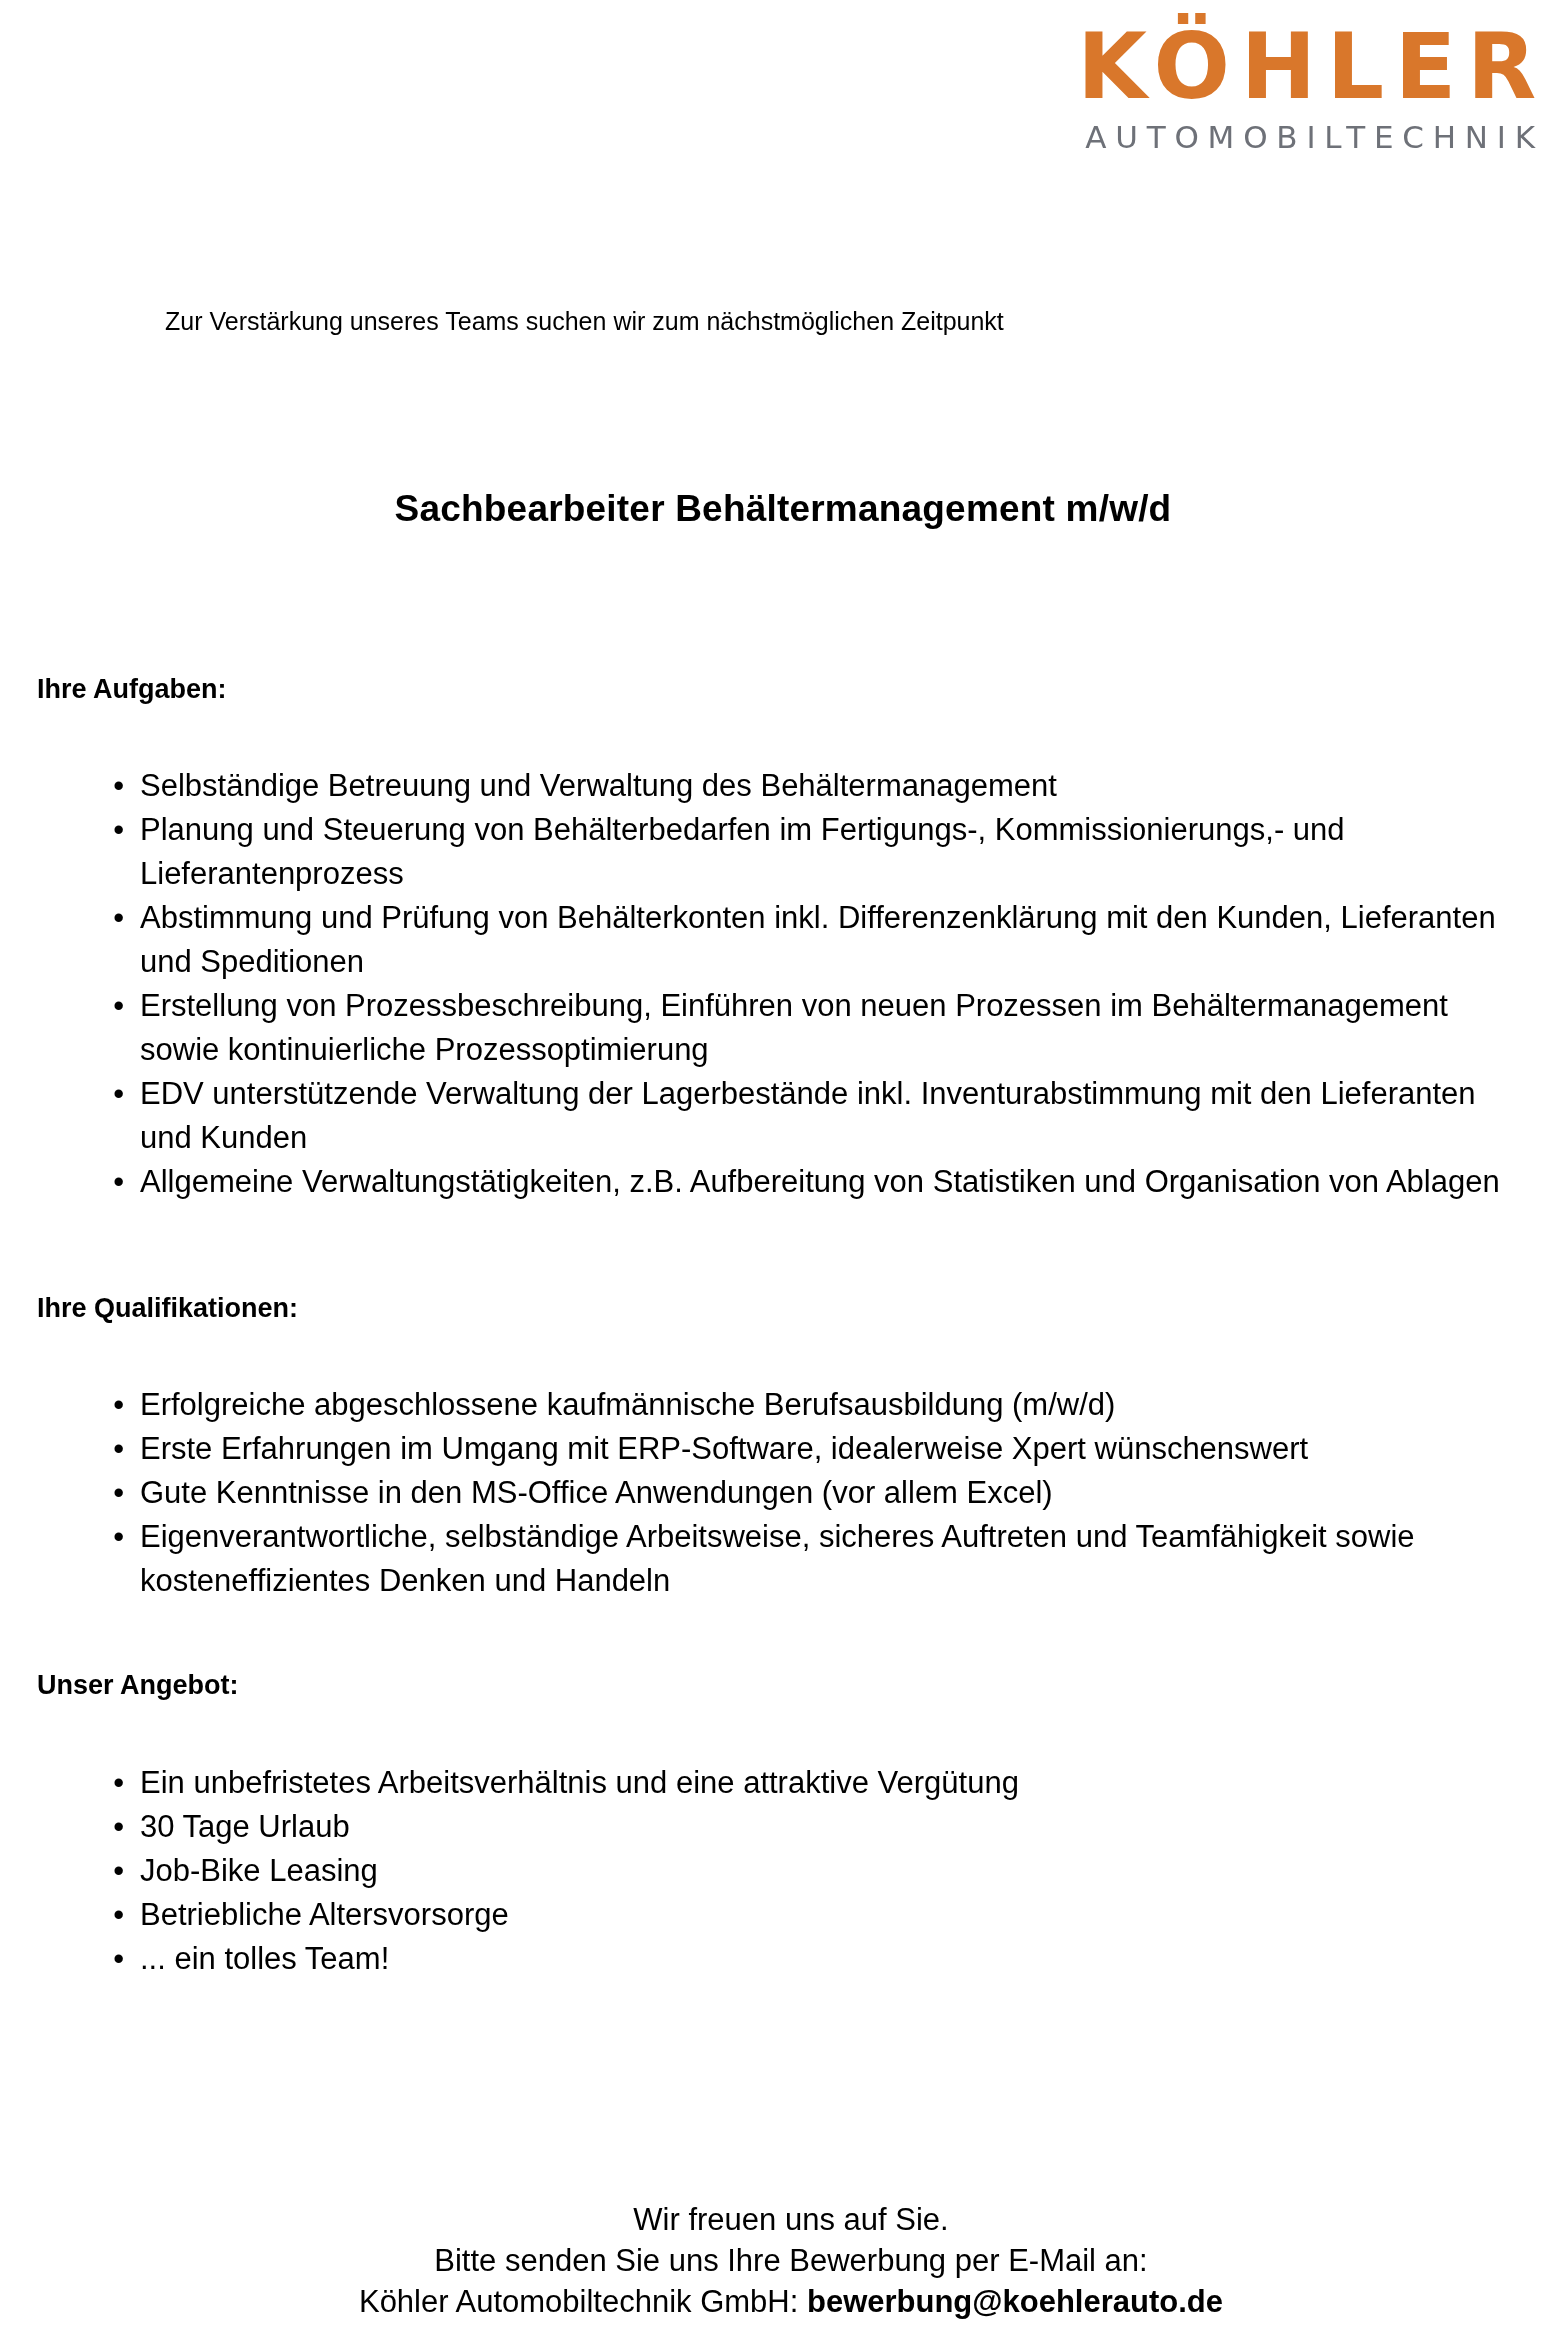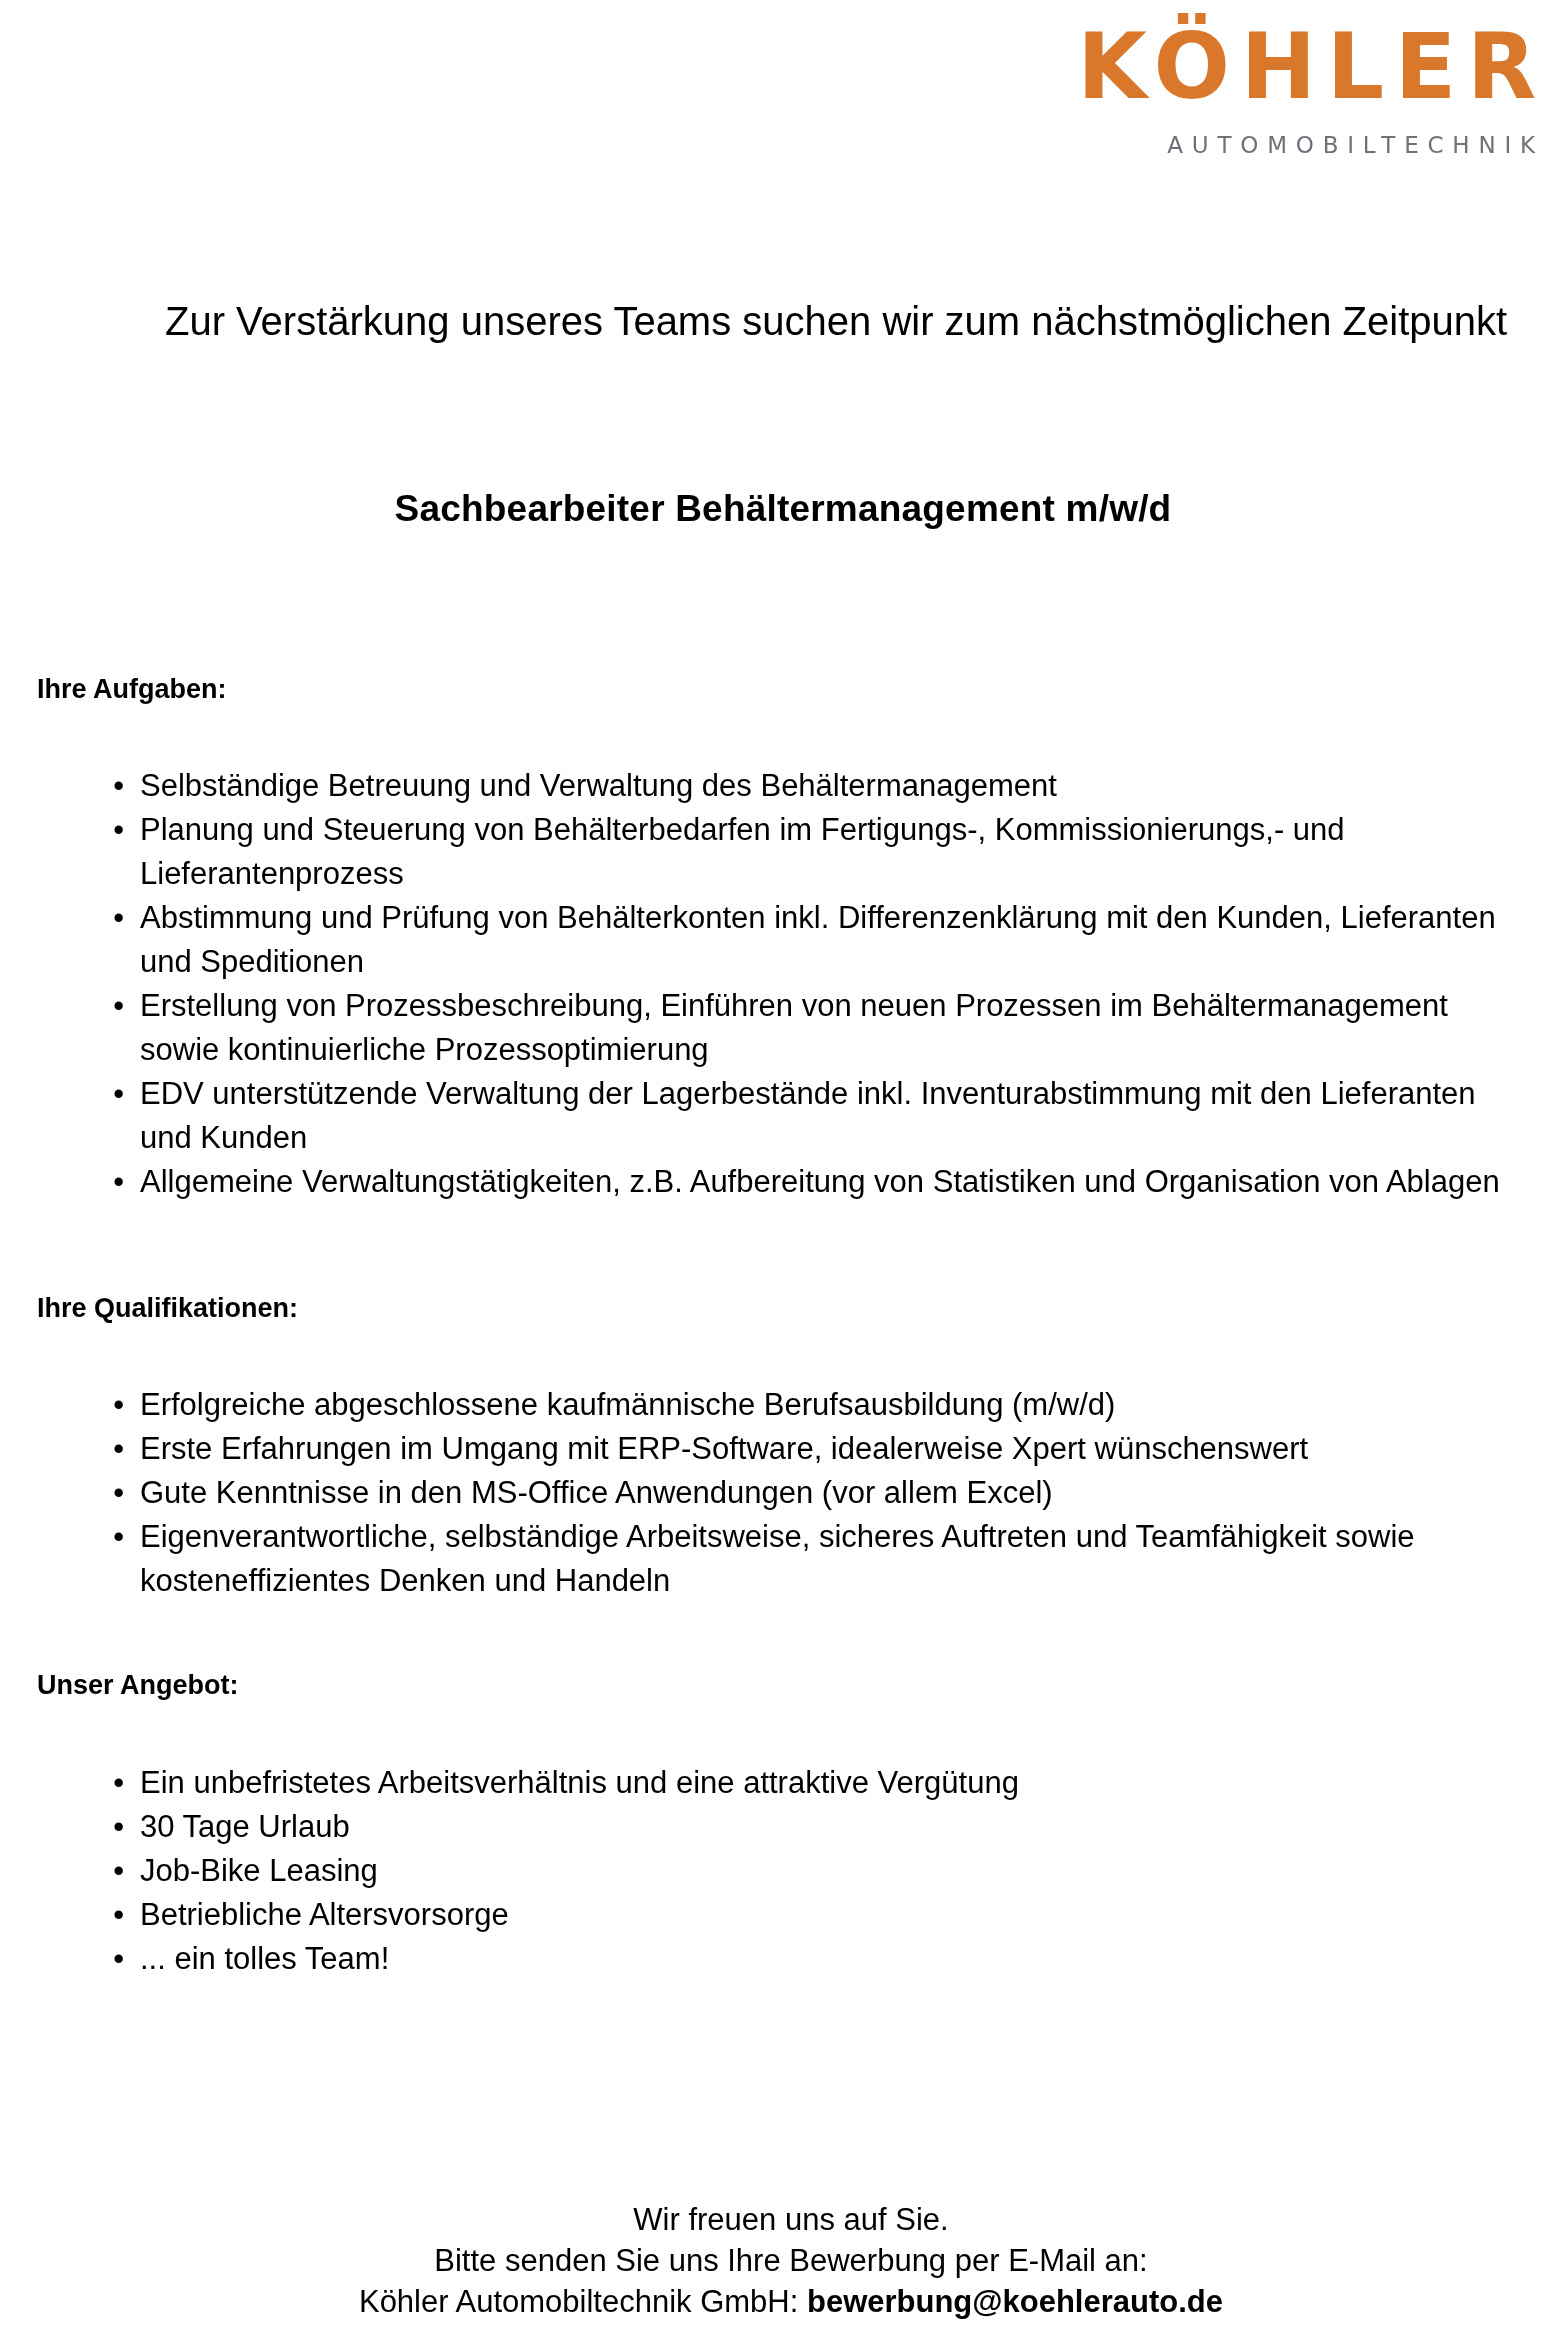--- a/index.html
+++ b/index.html
@@ -37,34 +37,34 @@
     color: #D9772B;
     margin: 0;
     padding: 0;
     display: block;
     white-space: nowrap;
     line-height: 1.05;
   }
   .logo-sub {
     font-family: "DejaVu Sans", sans-serif;
     font-weight: 400;
-    font-size: 23px;
+    font-size: 31px;
     letter-spacing: 8.8px;
     color: #6E7178;
     display: block;
     white-space: nowrap;
-    margin-top: 19px;
+    margin-top: 7px;
     padding-right: 3.1px;
   }
 
   .intro {
     position: absolute;
     left: 165px;
-    top: 296px;
-    font-size: 40px;
+    top: 306px;
+    font-size: 25px;
     line-height: 1.25;
     white-space: nowrap;
   }
 
   .job-title {
     position: absolute;
     left: 0;
     right: 0;
     top: 488px;
     text-align: center;

